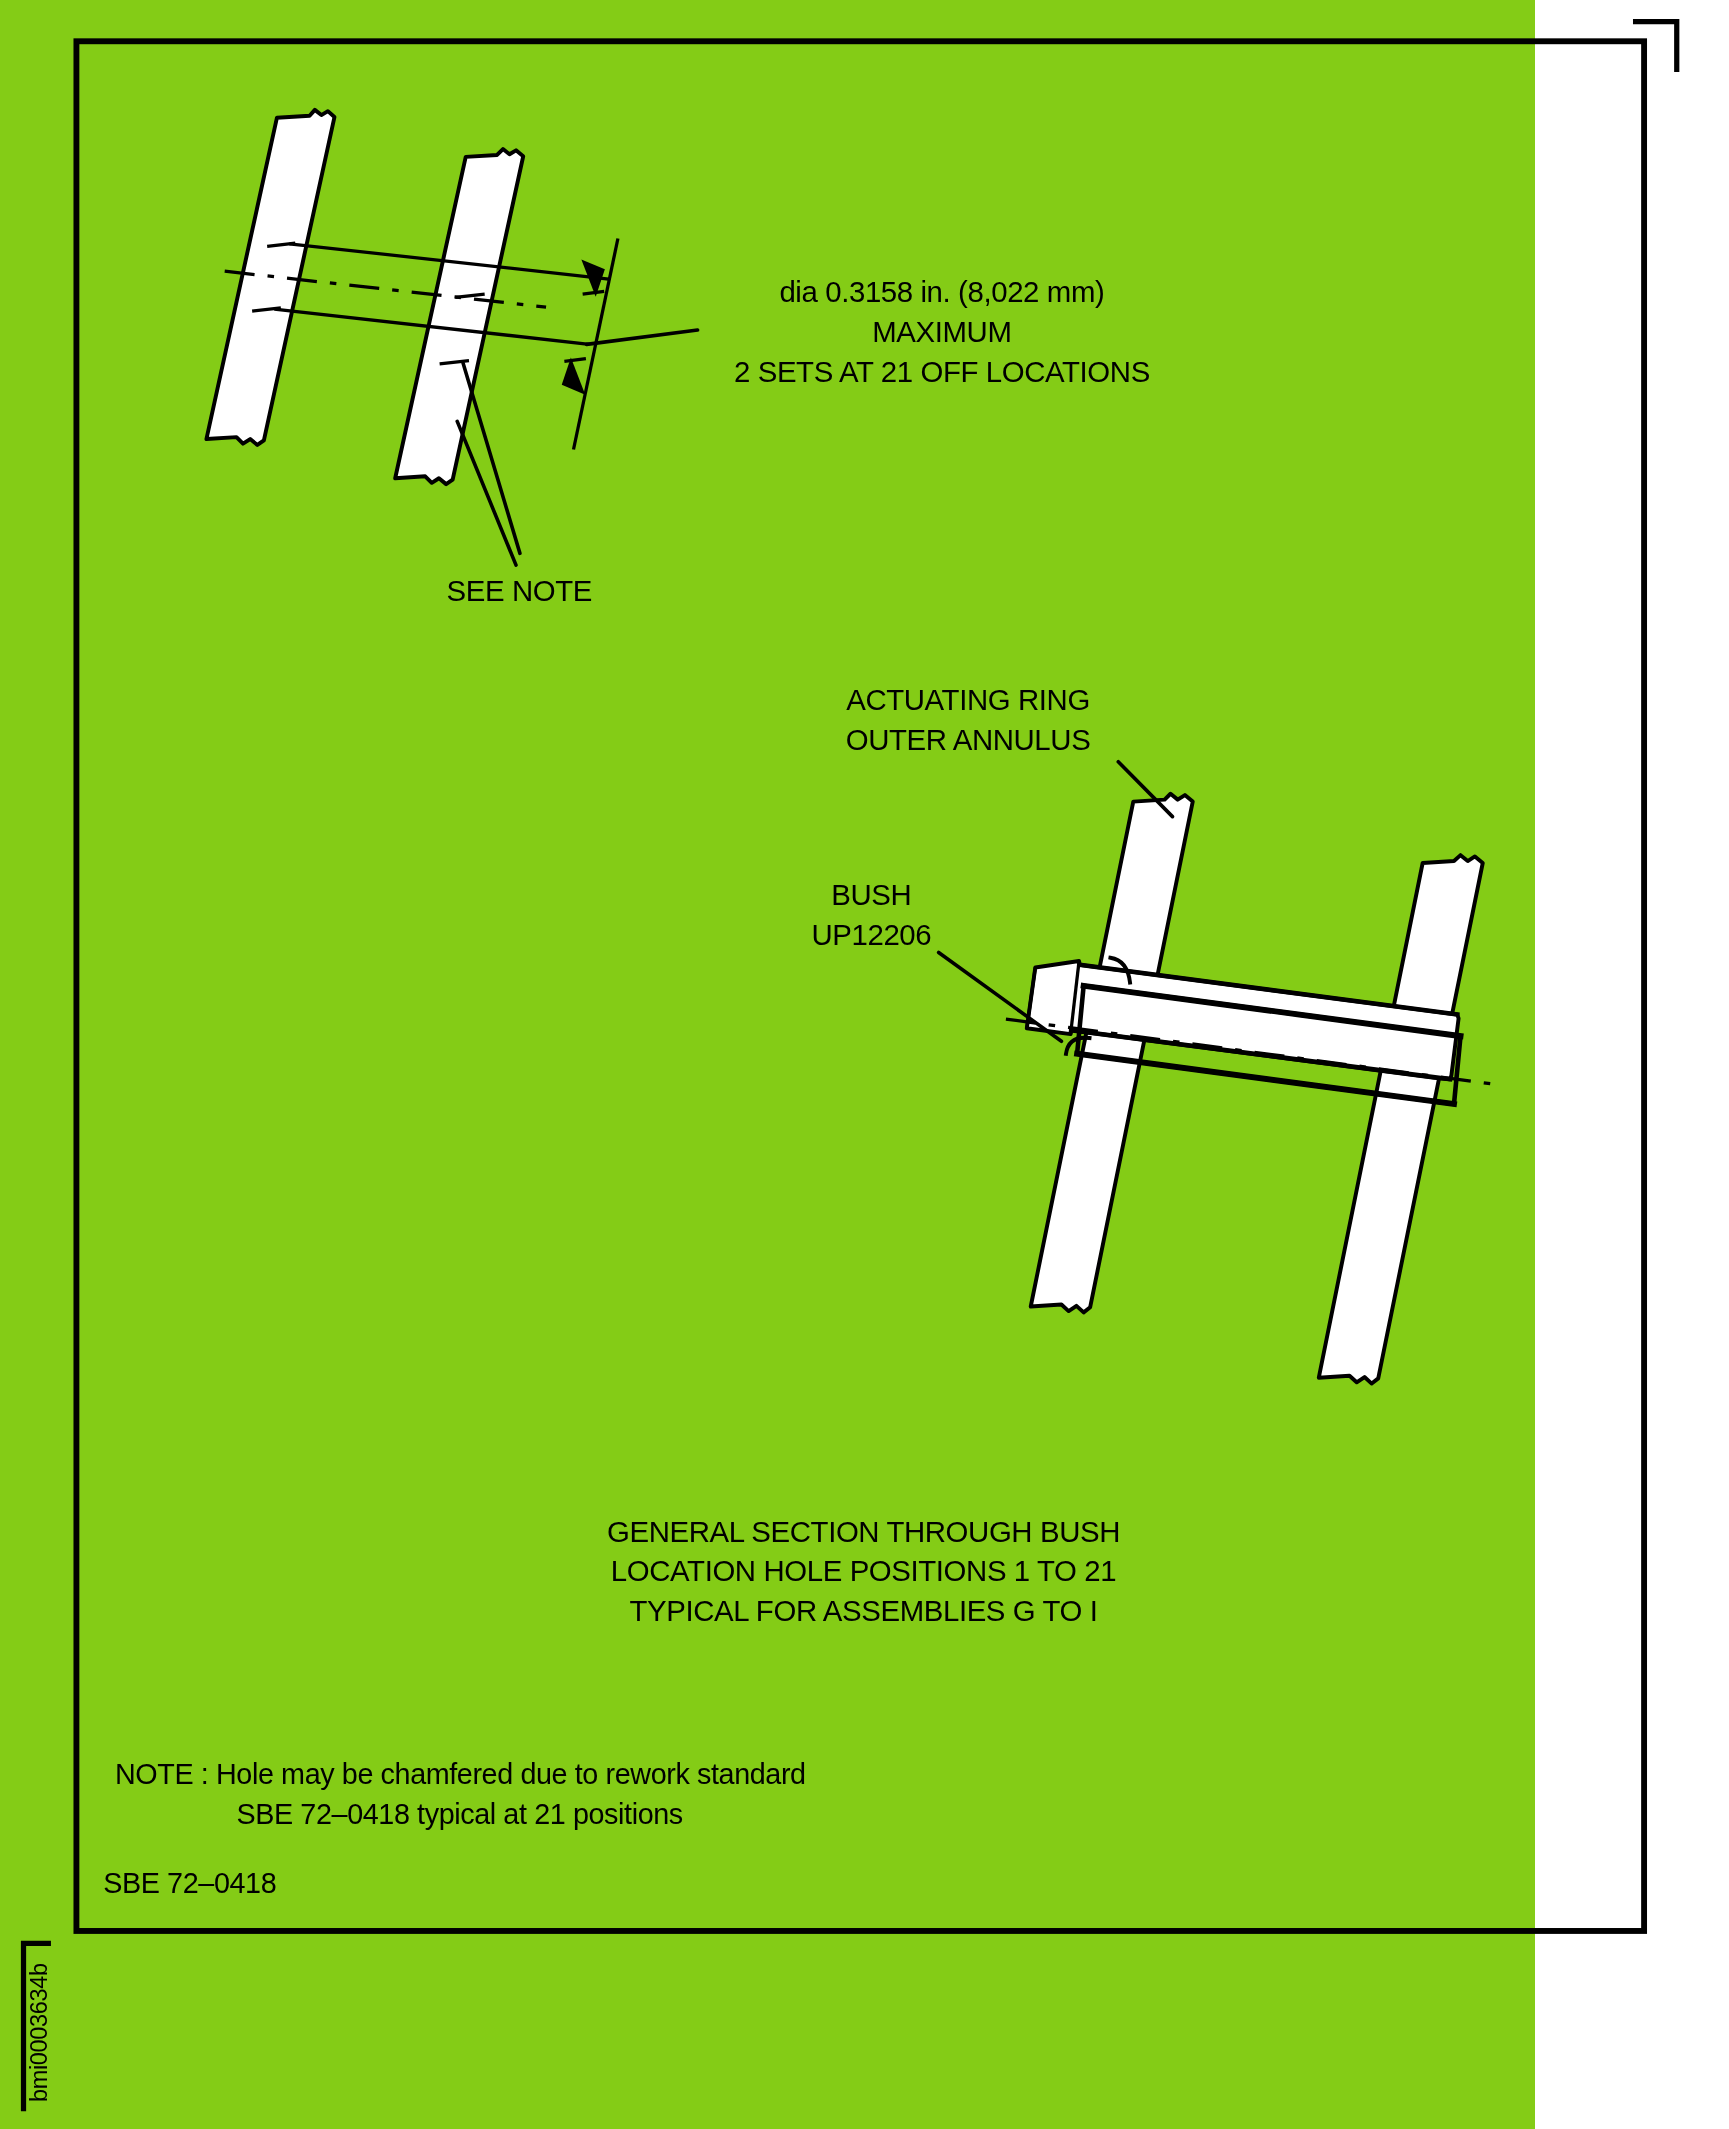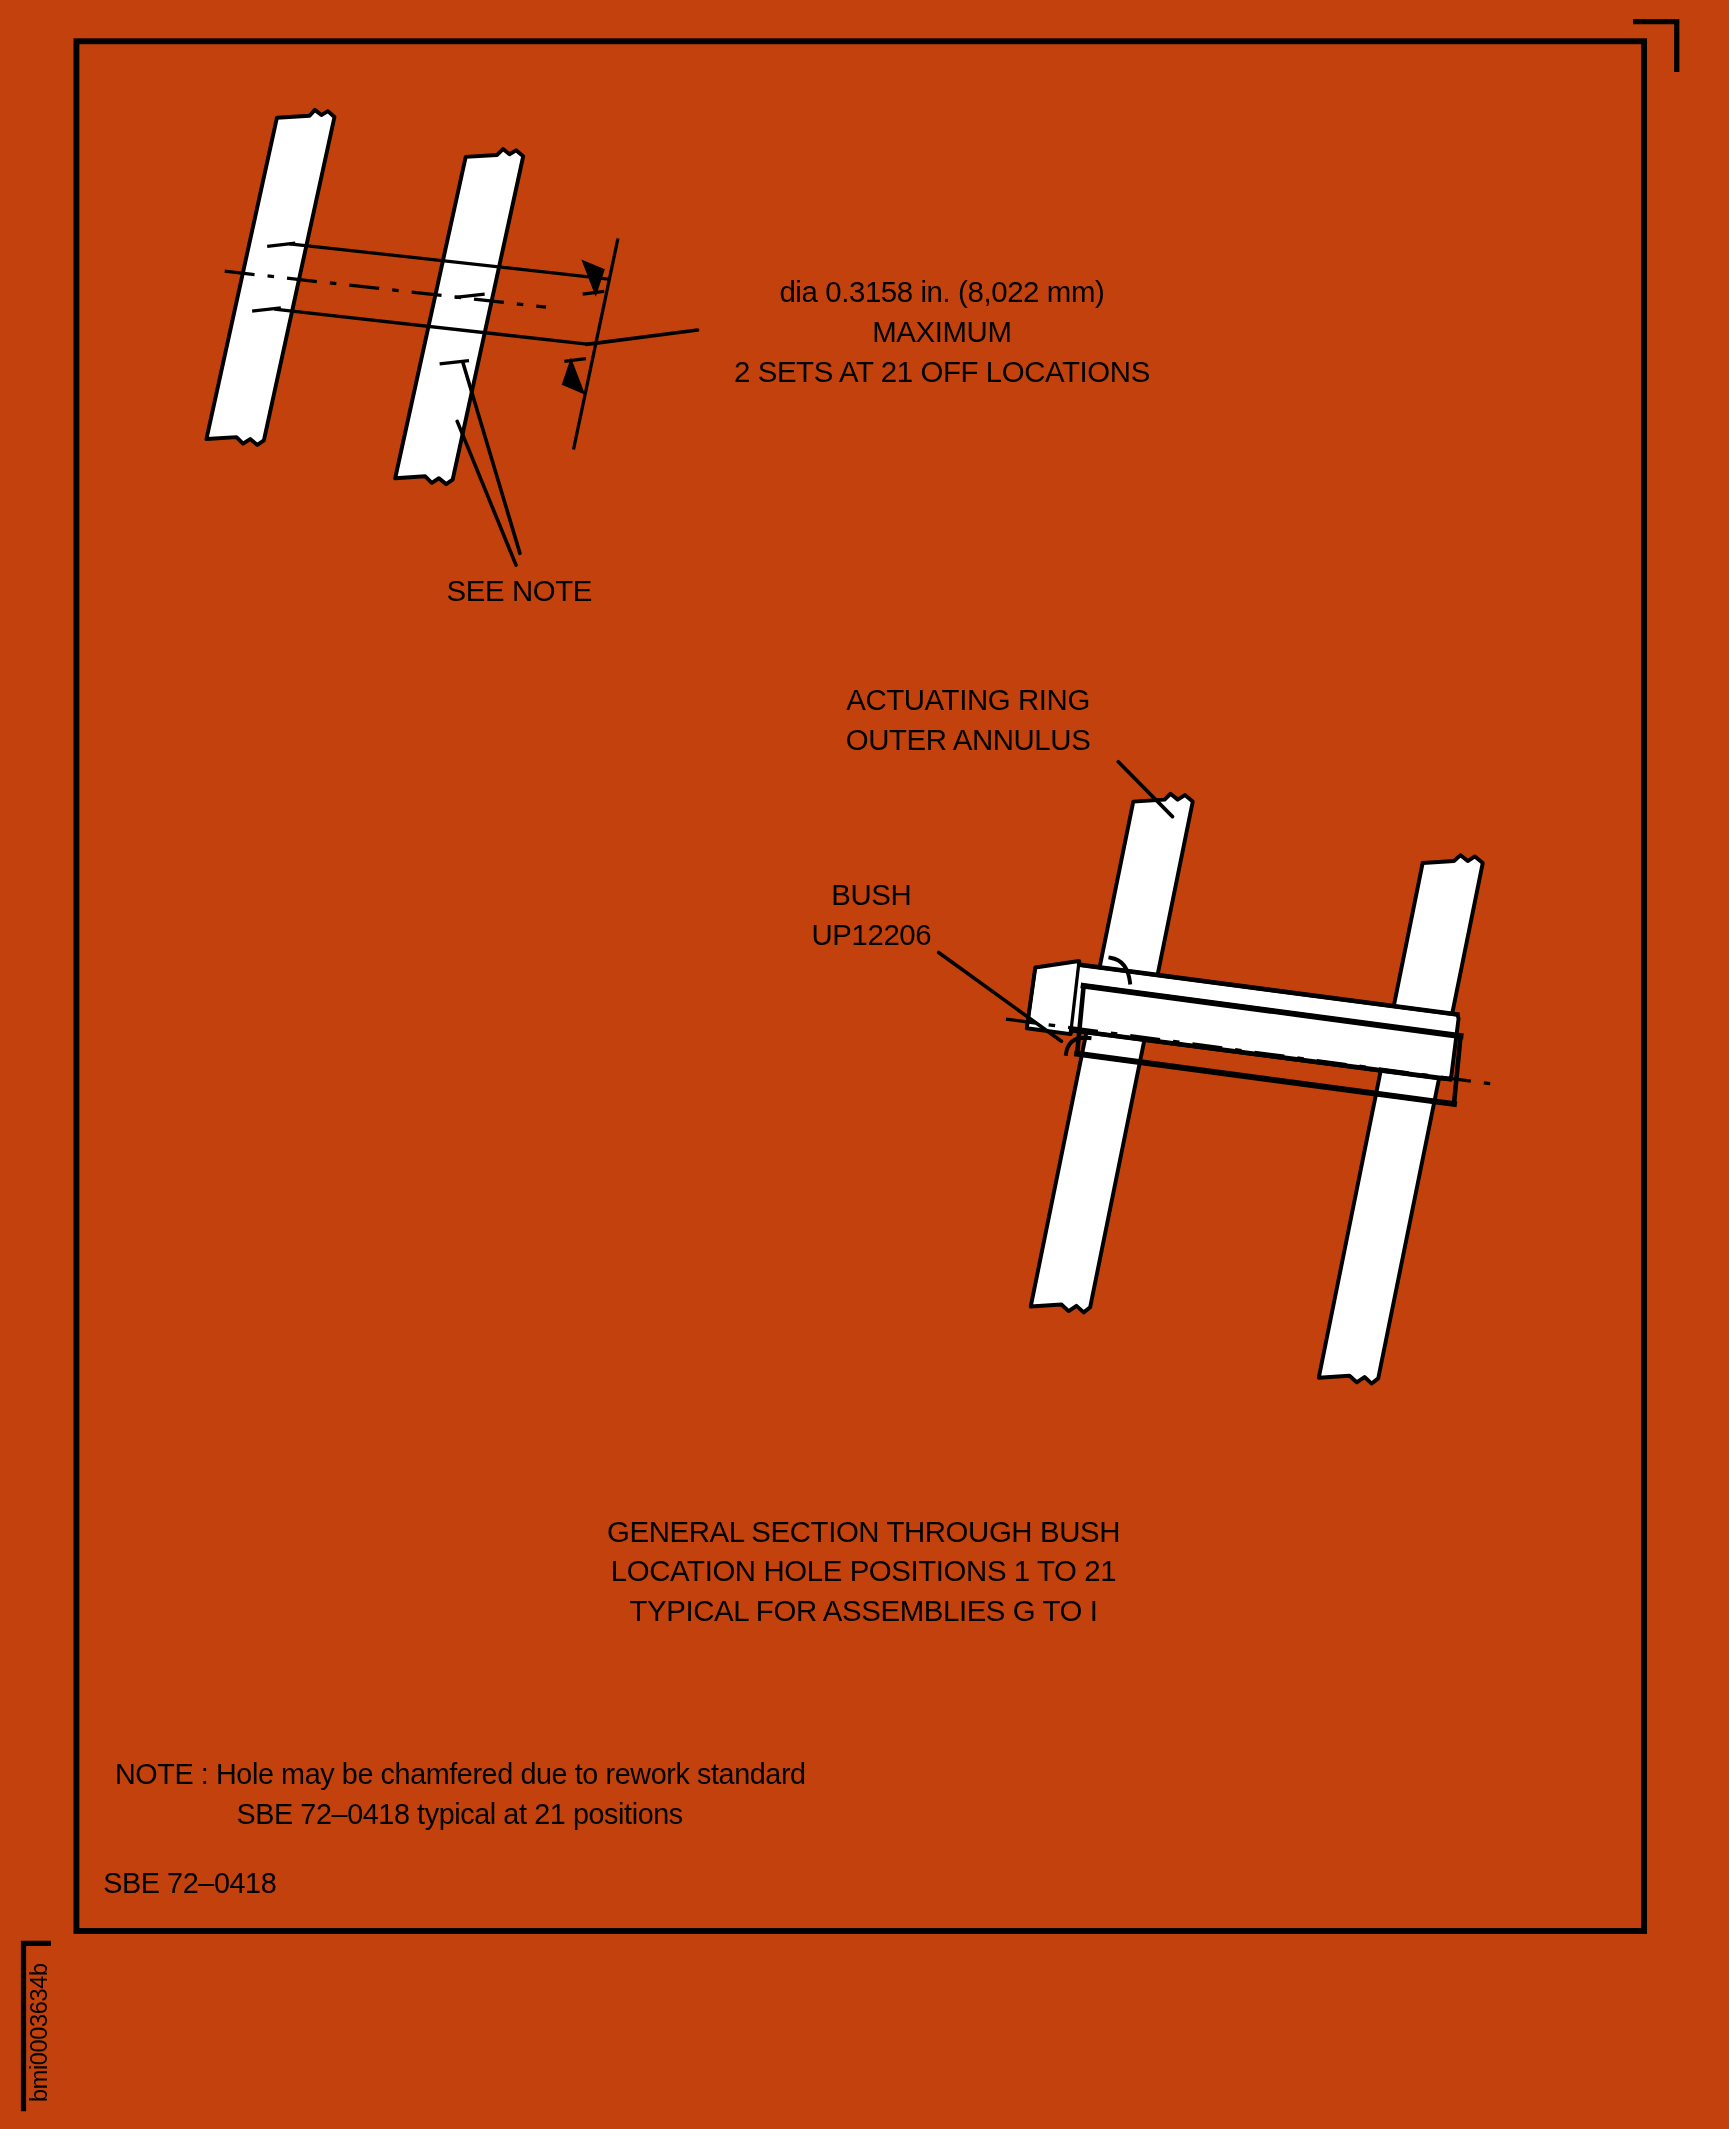--- a/index.html
+++ b/index.html
@@ -9,23 +9,23 @@
   }
   body {
     width: 1729px;
     height: 2129px;
     font-family: "Liberation Sans", sans-serif;
     color: #000000;
     overflow: hidden;
   }
   #sheet {
     position: relative;
-    width: 1729px;
+    width: 1535px;
     height: 2129px;
-    background: #c2410c;
+    background: #84cc16;
   }
   #drawing {
     position: absolute;
     top: 0;
     left: 0;
     width: 1729px;
     height: 2129px;
     display: block;
   }
   .dwg-text {

